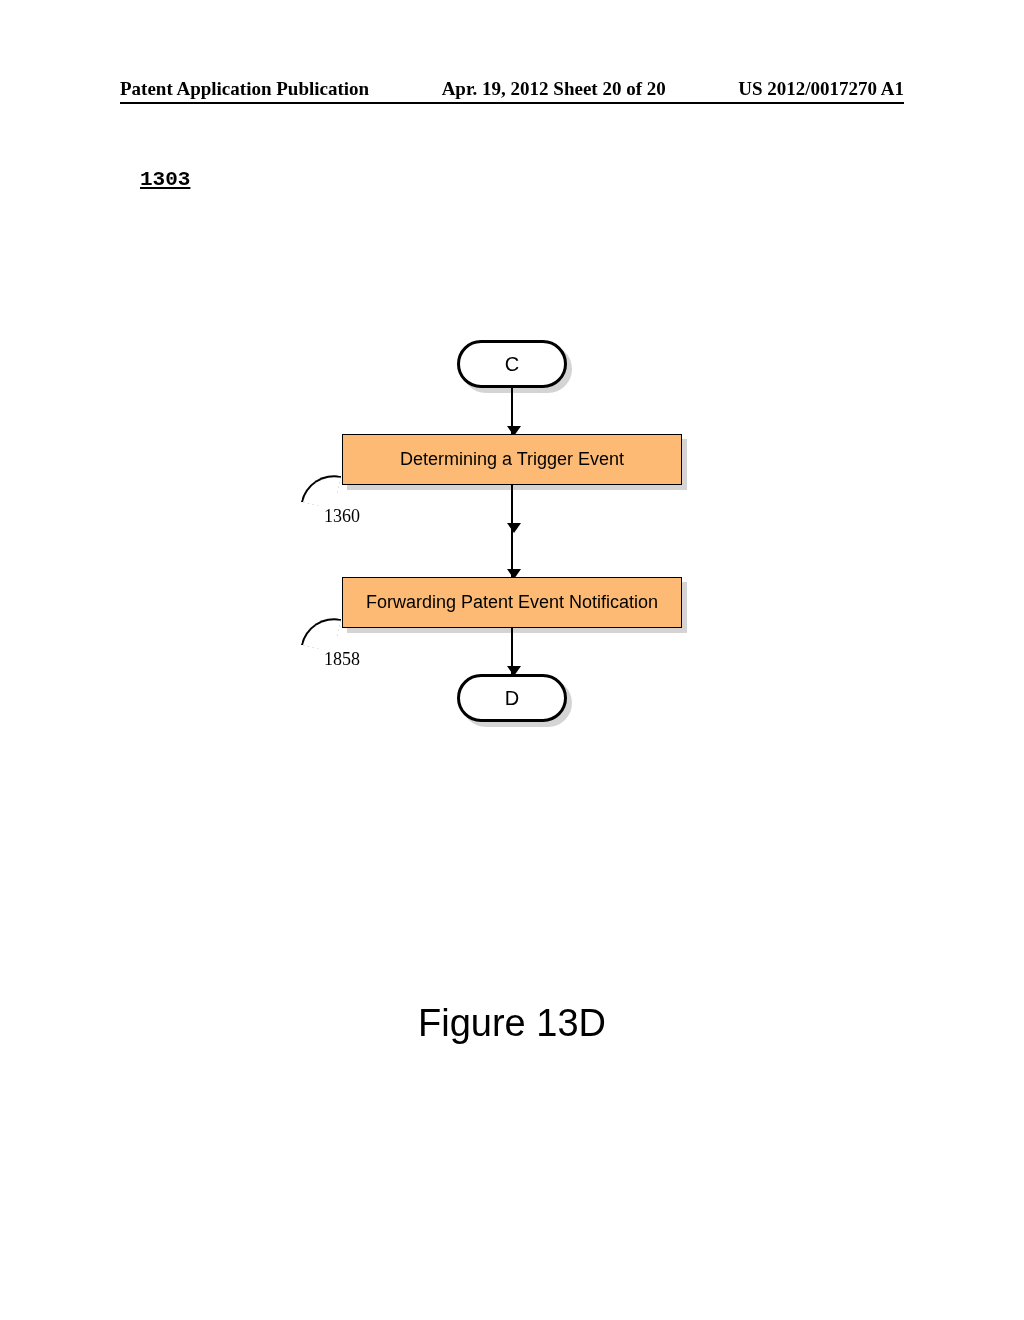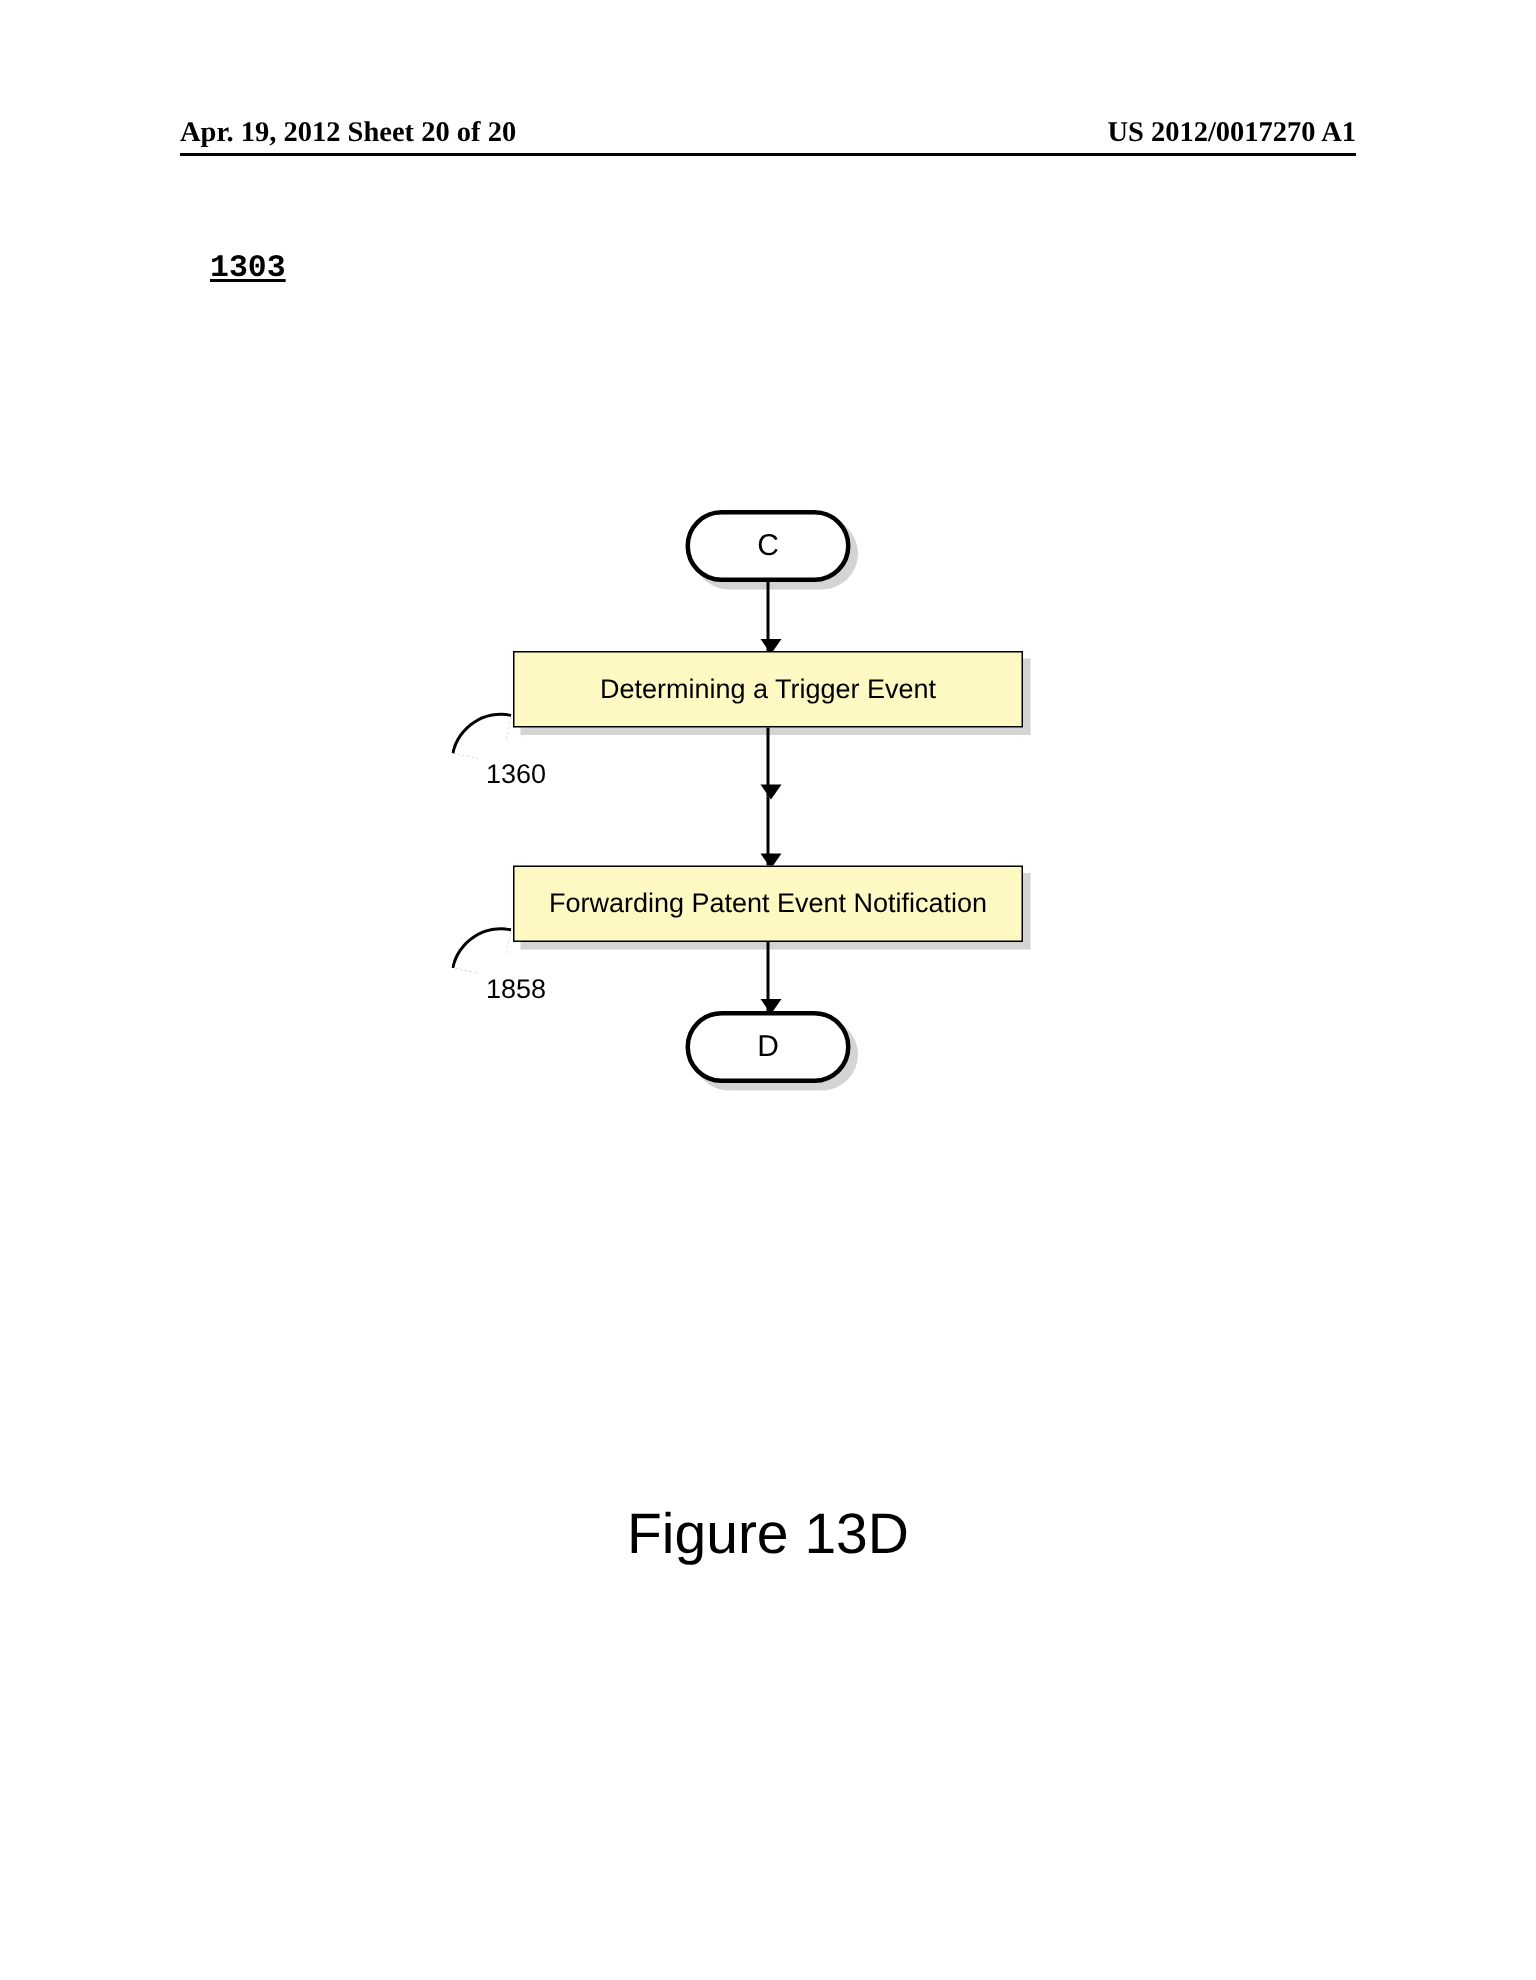--- a/index.html
+++ b/index.html
@@ -80,21 +80,21 @@
     left: -6px;
     width: 0; height: 0;
     border-left: 7px solid transparent;
     border-right: 7px solid transparent;
     border-top: 10px solid #000;
   }
   .step {
     margin: 0 auto;
     width: 340px;
     border: 1px solid #000;
-    background: #fef9c3;
+    background: #fdba74;
     padding: 14px 8px;
     font-size: 18px;
     box-shadow: 5px 5px 0 0 #d4d4d4;
   }
   .ref-wrap {
     position: relative;
   }
   .ref-tick {
     position: absolute;
     left: -28px;
@@ -106,36 +106,37 @@
     border-bottom: none;
     border-radius: 40px 0 0 0;
     transform: rotate(12deg);
     background: transparent;
   }
   .ref-num {
     position: absolute;
     left: -8px;
     top: 72px;
     font-size: 18px;
-    font-family: Liberation Sans, sans-serif;
+    font-family: Liberation Serif, serif;
   }
   .caption {
     position: absolute;
     top: 1002px;
     left: 0;
     width: 100%;
     text-align: center;
     font-family: Arial, Helvetica, sans-serif;
     font-size: 38px;
   }
 </style>
 </head>
 <body>
 
 <div class="header">
+  <span>Patent Application Publication</span>
   <span>Apr. 19, 2012  Sheet 20 of 20</span>
   <span class="right">US 2012/0017270 A1</span>
 </div>
 <div class="header-rule"></div>
 
 <div class="figure-num">1303</div>
 
 <div class="flow">
   <div class="center-col">
     <div class="terminator">C</div>

